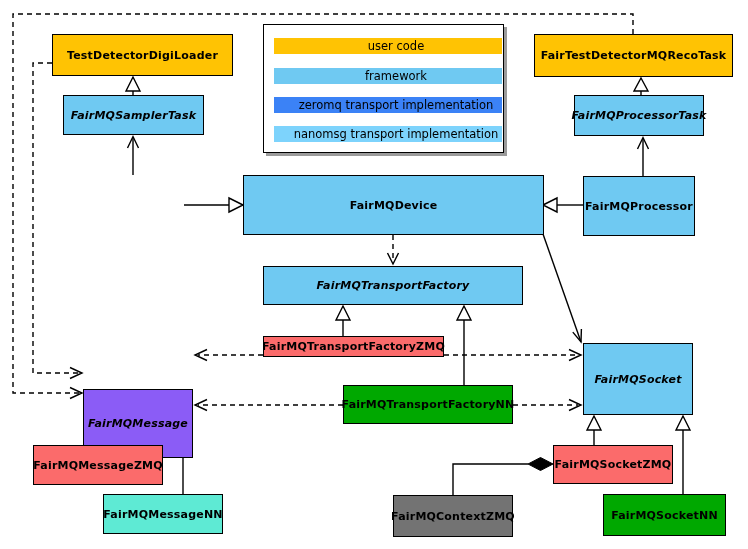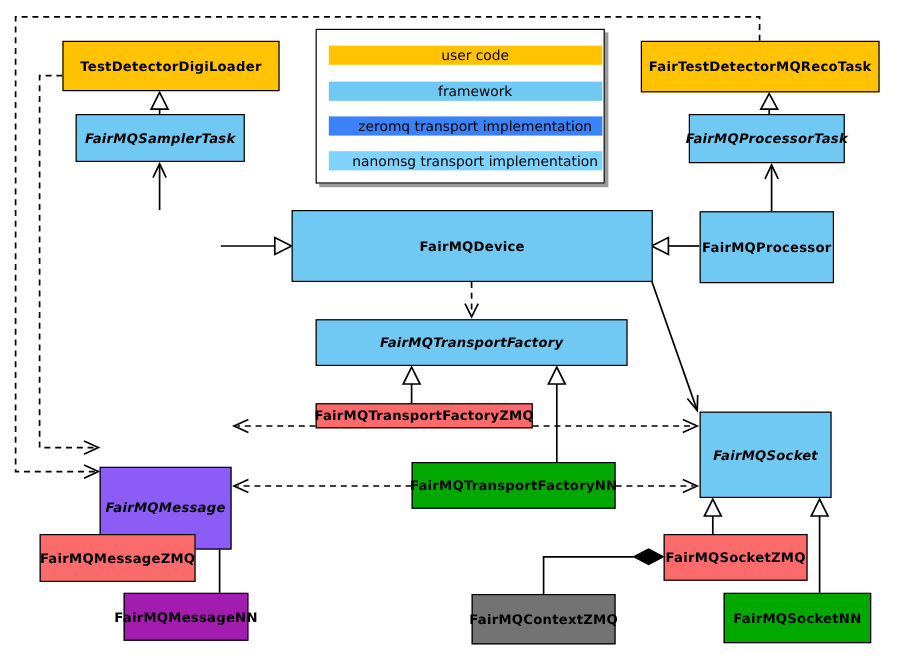--- a/index.html
+++ b/index.html
@@ -138,21 +138,21 @@
   <div class="node abstract" style="left: 263px; top: 266px; width: 260px; height: 39px; background-color: rgb(111, 201, 242);">FairMQTransportFactory</div>
 
   <div class="node" style="left: 263px; top: 336px; width: 181px; height: 21px; background-color: rgb(251, 107, 107);">FairMQTransportFactoryZMQ</div>
 
   <div class="node" style="left: 343px; top: 385px; width: 170px; height: 39px; background-color: rgb(0, 168, 0);">FairMQTransportFactoryNN</div>
 
   <div class="node abstract" style="left: 83px; top: 345px; width: 110px; height: 69px; background-color: #8b5cf6; margin-top: 44px;">FairMQMessage</div>
 
   <div class="node" style="left: 33px; top: 445px; width: 130px; height: 40px; background-color: rgb(251, 107, 107);">FairMQMessageZMQ</div>
 
-  <div class="node" style="left: 103px; top: 494px; width: 104px; height: 40px; background-color: #a21caf;">FairMQMessageNN</div>
+  <div class="node" style="left: 103px; top: 494px; width: 120px; height: 40px; background-color: #5eead4;">FairMQMessageNN</div>
 
   <div class="node abstract" style="left: 583px; top: 343px; width: 110px; height: 72px; background-color: rgb(111, 201, 242);">FairMQSocket</div>
 
   <div class="node" style="left: 553px; top: 445px; width: 120px; height: 39px; background-color: rgb(251, 107, 107);">FairMQSocketZMQ</div>
 
   <div class="node" style="left: 603px; top: 494px; width: 123px; height: 42px; background-color: rgb(0, 168, 0);">FairMQSocketNN</div>
 
   <div class="node" style="left: 393px; top: 495px; width: 120px; height: 42px; background-color: #737373;">FairMQContextZMQ</div>
 
   <div class="legend" style="left:263px;top:24px;width:241px;height:129px">

